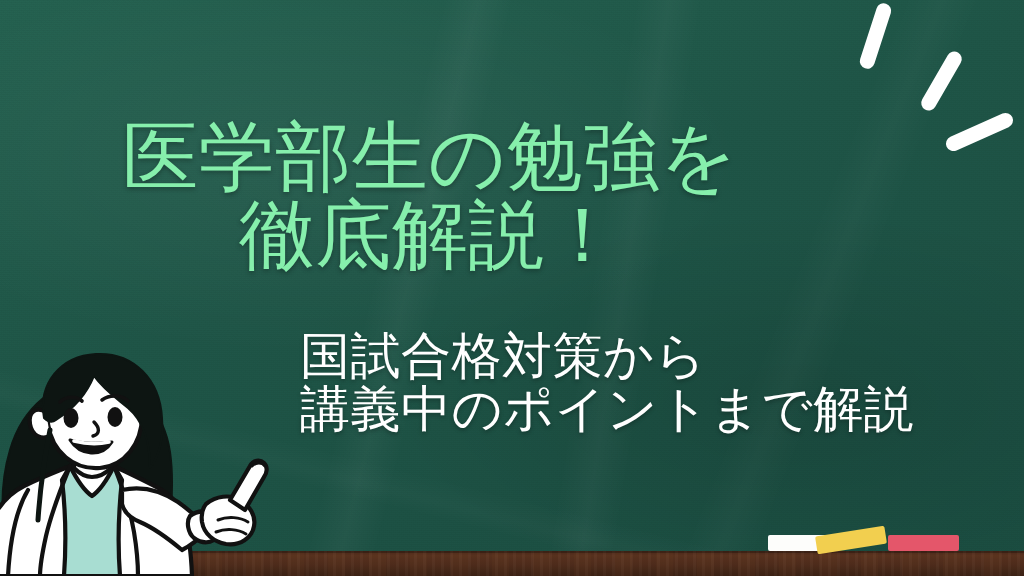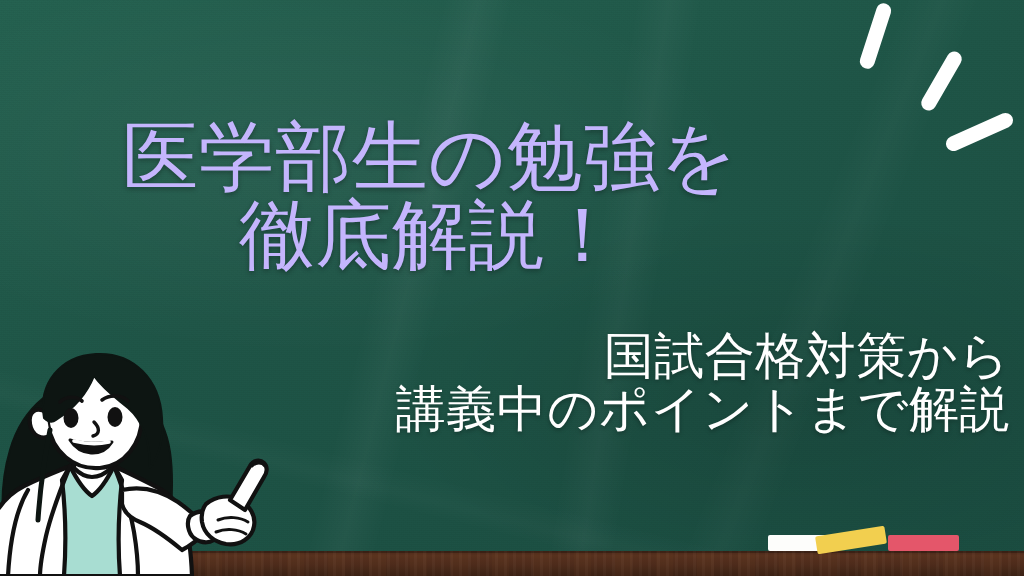--- a/index.html
+++ b/index.html
@@ -149,35 +149,35 @@
     inset: 0;
     z-index: 4;
   }
 
   .headline {
     position: absolute;
     left: 60px;
     top: 118px;
     width: 740px;
     text-align: center;
-    color: #c4b5fd;
+    color: #86efac;
     font-size: 76px;
     line-height: 1.02;
     font-weight: 400;
     letter-spacing: 0.5px;
     white-space: pre-line;
     text-shadow: 0 2px 5px rgba(0,0,0,0.30);
   }
 
   .subhead {
     position: absolute;
     left: 300px;
     top: 330px;
     width: 710px;
-    text-align: right;
+    text-align: left;
     color: #ffffff;
     font-size: 50px;
     line-height: 1.05;
     font-weight: 400;
     letter-spacing: 0.5px;
     white-space: pre-line;
     text-shadow: 0 2px 4px rgba(0,0,0,0.28);
   }
 
   

